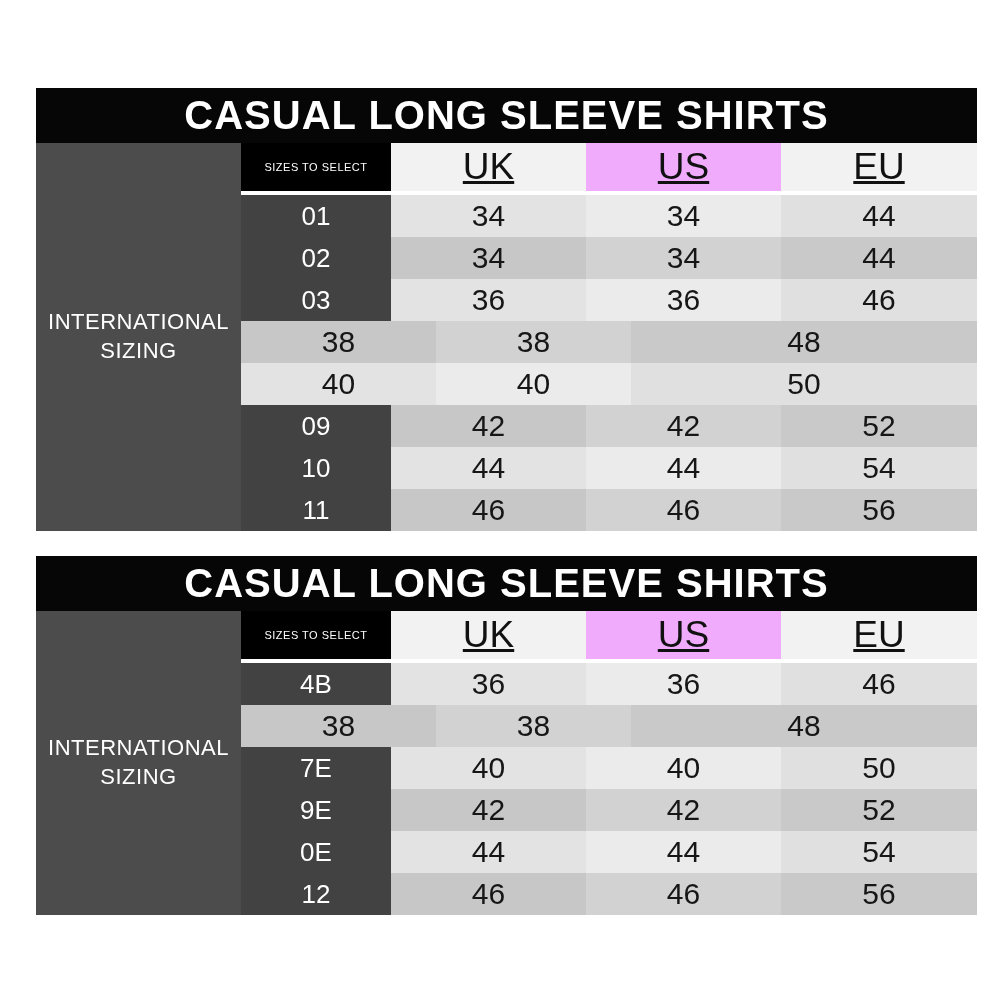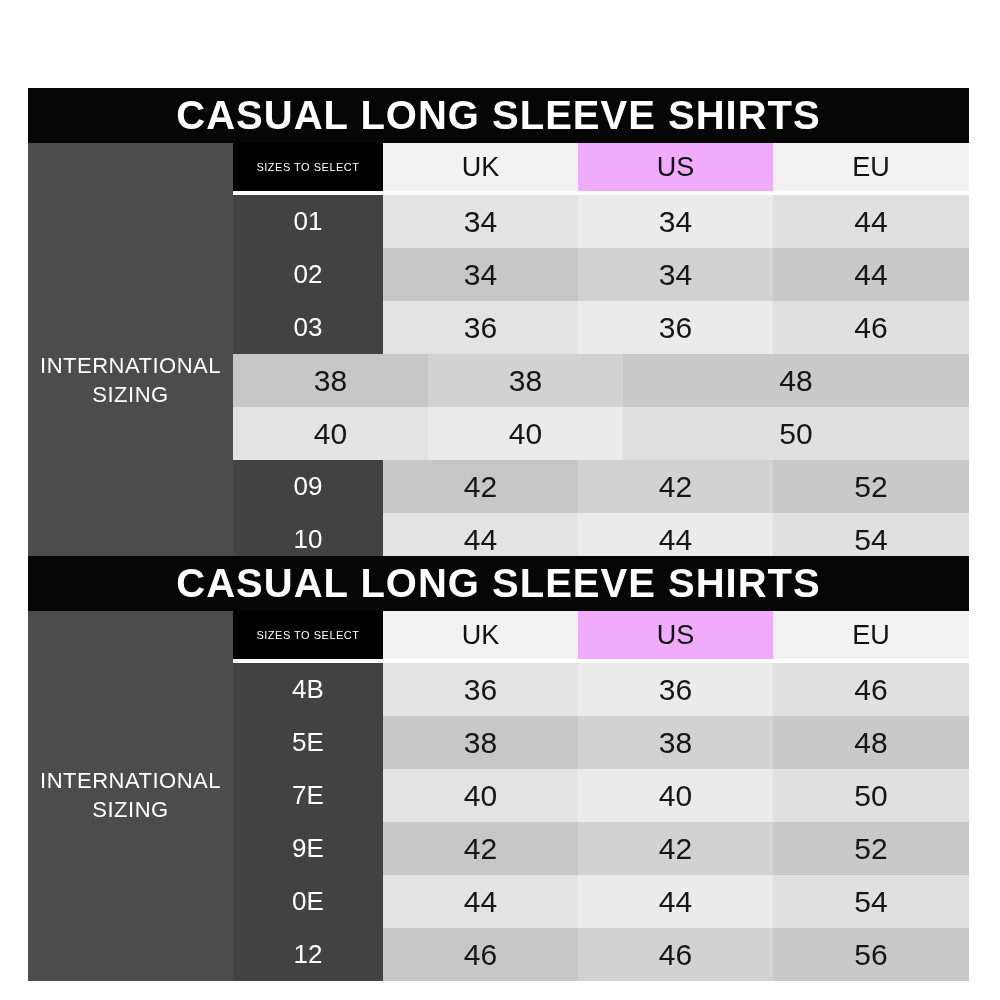--- a/index.html
+++ b/index.html
@@ -6,21 +6,21 @@
     margin: 0;
     padding: 0;
     width: 1000px;
     height: 1000px;
     background: #ffffff;
     overflow: hidden;
     font-family: "Liberation Sans", "DejaVu Sans", sans-serif;
   }
   .chart-table {
     position: absolute;
-    left: 28px;
+    left: 36px;
     width: 941px;
   }
   #table-1 { top: 88px; }
   #table-2 { top: 556px; }
 
   .titlebar {
     height: 55px;
     background: #060606;
     color: #ffffff;
     display: flex;
@@ -69,30 +69,31 @@
     width: 150px;
     flex: 0 0 150px;
     background: #000000;
     color: #ffffff;
     font-size: 11px;
     letter-spacing: 0.5px;
   }
   .colhead {
     width: 195px;
     flex: 0 0 195px;
-    font-size: 27px;
+    font-size: 37px;
     color: #111111;
     background: #f2f2f2;
+    text-decoration: underline;
   }
   .colhead.c-us { background: #f0abfc; }
   .colhead.c-eu { flex: 1 1 auto; }
 
   .row {
     display: flex;
-    height: 53px;
+    height: 42px;
     text-align: center;
   }
   .cell {
     display: flex;
     align-items: center;
     justify-content: center;
   }
   .cell.size {
     width: 150px;
     flex: 0 0 150px;
@@ -195,21 +196,20 @@
       </div>
       <div class="rows">
 
       <div class="row">
             <div class="cell size">4B</div>
             <div class="cell v c-uk">36</div>
             <div class="cell v c-us">36</div>
             <div class="cell v c-eu">46</div>
           </div>
           <div class="row">
-            <div class="cell size">5E</div>
             <div class="cell v c-uk">38</div>
             <div class="cell v c-us">38</div>
             <div class="cell v c-eu">48</div>
           </div>
           <div class="row">
             <div class="cell size">7E</div>
             <div class="cell v c-uk">40</div>
             <div class="cell v c-us">40</div>
             <div class="cell v c-eu">50</div>
           </div>

